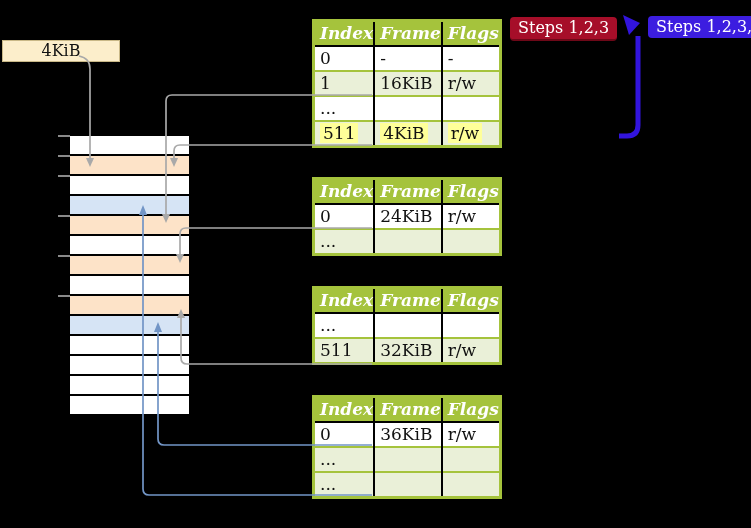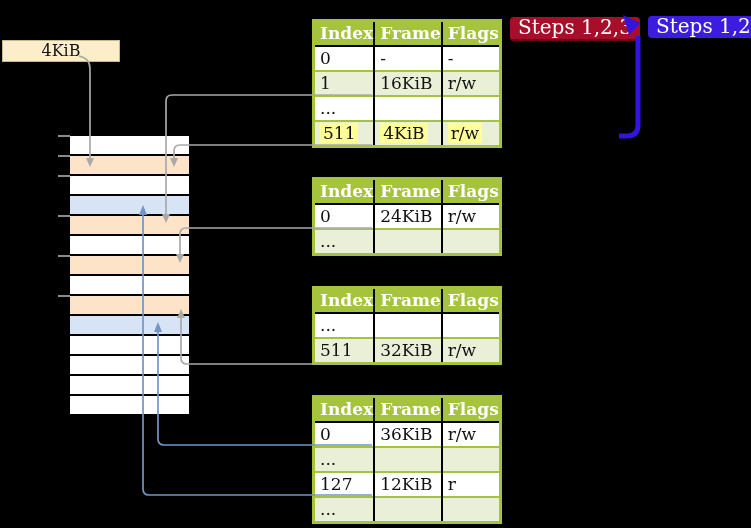--- a/index.html
+++ b/index.html
@@ -3,38 +3,38 @@
 <meta charset="utf-8">
 <style>
   html,body{margin:0;padding:0;background:#000;}
   .canvas{position:relative;width:751px;height:528px;background:#000;overflow:hidden;
           font-family:"DejaVu Serif", serif;}
 
   
   .size-box{position:absolute;left:2px;top:40px;width:116px;height:20px;line-height:20px;
             text-align:center;font-size:16px;color:#111;
             background:var(--cream);border:1px solid var(--cream-border);}
-  .badge{position:absolute;font-size:20px;line-height:19px;color:#fff;
+  .badge{position:absolute;font-size:16px;line-height:19px;color:#fff;
          padding:1px 8px 2px 8px;border-radius:4px;white-space:nowrap;}
   .badge.crimson{background:var(--crimson);border-bottom:2px solid var(--crimson-dark);}
   .badge.blue{background:var(--step-blue);}
   .step0{left:188px;top:39px;}
   .steps123{left:510px;top:17px;}
   .steps1234{left:648px;top:16px;}
   .step4{left:519px;top:155px;}
 
   
   #memory-column{position:absolute;left:70px;top:136px;width:119px;}
   .mem-row{height:18px;margin-bottom:2px;}
 
   
   .pt{position:absolute;border-collapse:collapse;background:#fff;
       border:3px solid var(--table-green);font-size:17px;color:#111;}
   .pt th{background:var(--table-green);color:#fff;font-weight:bold;text-align:left;
-         padding:0 0 0 5px;height:23px;line-height:23px;border-bottom:2px solid #000;}
+         padding:0 0 0 5px;height:23px;line-height:23px;border-bottom:2px solid #000;font-style:italic;}
   .pt td{padding:0 0 0 5px;height:23px;line-height:23px;}
   .pt th + th,.pt td + td{border-left:2px solid #000;}
   .pt tbody tr + tr td{border-top:2px solid var(--table-green);}
   .pt th:nth-child(1),.pt td:nth-child(1){width:51px;}
   .pt th:nth-child(2),.pt td:nth-child(2){width:57px;}
   .pt th:nth-child(3),.pt td:nth-child(3){width:37px;}
   .pt tr.shaded{background:var(--row-green);}
   .hl{background:var(--highlight-yellow);padding:0 3px;}
   .t0{left:312px;top:19px;} .t1{left:312px;top:177px;}
   .t2{left:312px;top:286px;} .t3{left:312px;top:395px;}
@@ -161,25 +161,20 @@
         <tr>
           <td>0</td>
           <td>36KiB</td>
           <td>r/w</td>
         </tr>
         <tr class="shaded">
           <td>...</td>
           <td></td>
           <td></td>
         </tr>
-        <tr>
-          <td>127</td>
-          <td>12KiB</td>
-          <td>r</td>
-        </tr>
         <tr class="shaded">
           <td>...</td>
           <td></td>
           <td></td>
         </tr>
       </tbody>
     </table>
 
   <svg id="overlay" width="751" height="528" viewBox="0 0 751 528">
 

